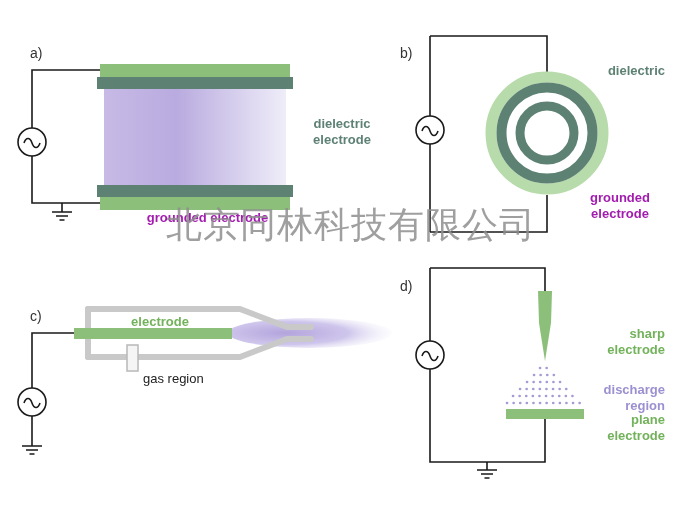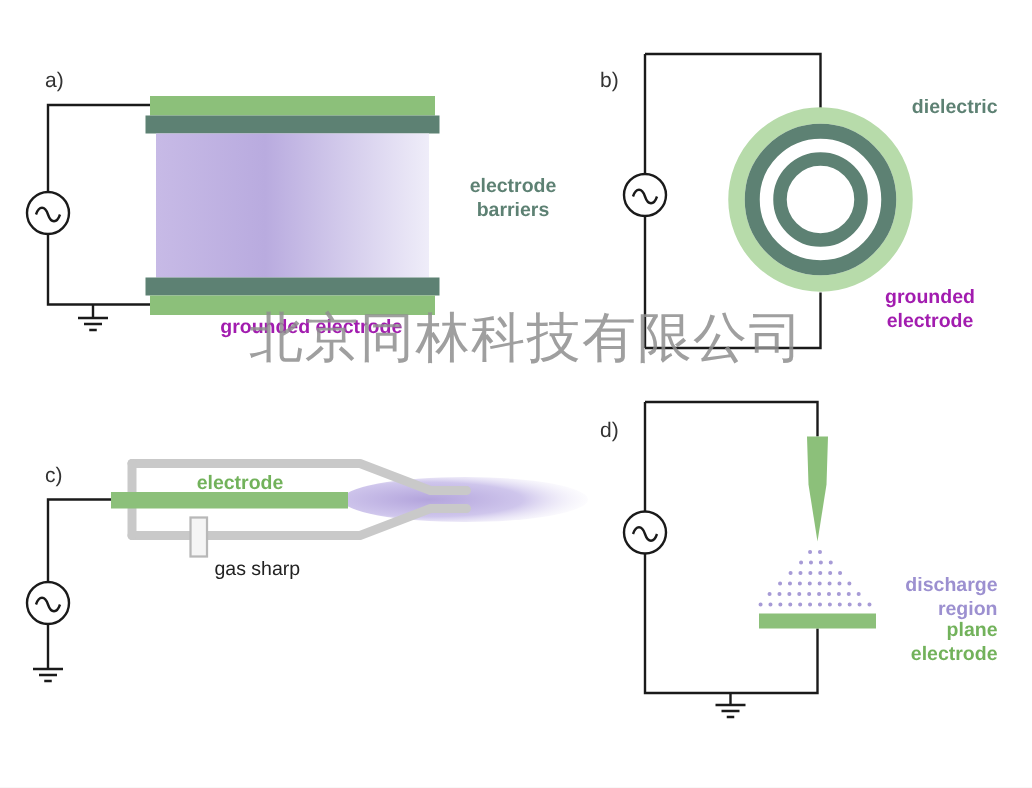--- a/index.html
+++ b/index.html
@@ -130,27 +130,28 @@
       <line x1="507" y1="403" x2="583" y2="403"></line>
     </g>
     <rect x="506" y="409" width="78" height="10" fill="#8cc07a"></rect>
   </svg>
 
   <div class="lbl panel-letter" style="left:30px;top:45px;">a)</div>
   <div class="lbl panel-letter" style="left:400px;top:45px;">b)</div>
   <div class="lbl panel-letter" style="left:30px;top:308px;">c)</div>
   <div class="lbl panel-letter" style="left:400px;top:278px;">d)</div>
 
-  <div class="lbl bold darkgreen center" style="left:302px;top:116px;width:80px;">electrode barriers</div>
+  <div class="lbl bold darkgreen center" style="left:302px;top:116px;width:80px;">dielectric electrode</div>
   <div class="lbl bold lightgreen center" style="left:110px;top:210px;width:195px;">grounded electrode</div>
 
   <div class="lbl bold darkgreen right" style="left:540px;top:63px;width:125px;text-align:right;">dielectric</div>
   <div class="lbl bold lightgreen right" style="left:575px;top:190px;width:90px;">grounded electrode</div>
 
   <div class="lbl bold green center" style="left:110px;top:314px;width:100px;">electrode</div>
-  <div class="lbl" style="left:143px;top:371px;width:80px;">gas sharp</div>
+  <div class="lbl" style="left:143px;top:371px;width:80px;">gas region</div>
 
+  <div class="lbl bold green right" style="left:585px;top:326px;width:80px;">sharp electrode</div>
   <div class="lbl bold purple right" style="left:585px;top:370px;width:80px;margin-top:12px;">discharge region</div>
   <div class="lbl bold green right" style="left:585px;top:412px;width:80px;">plane electrode</div>
 
   <div id="watermark">北京同林科技有限公司</div>
 
 </div>
 
 </body></html>

